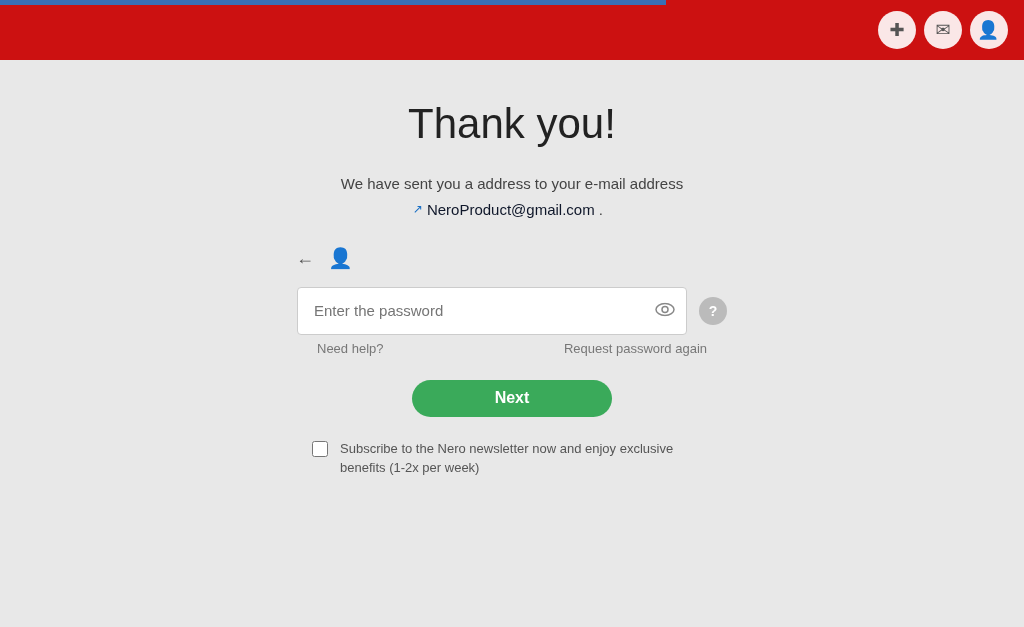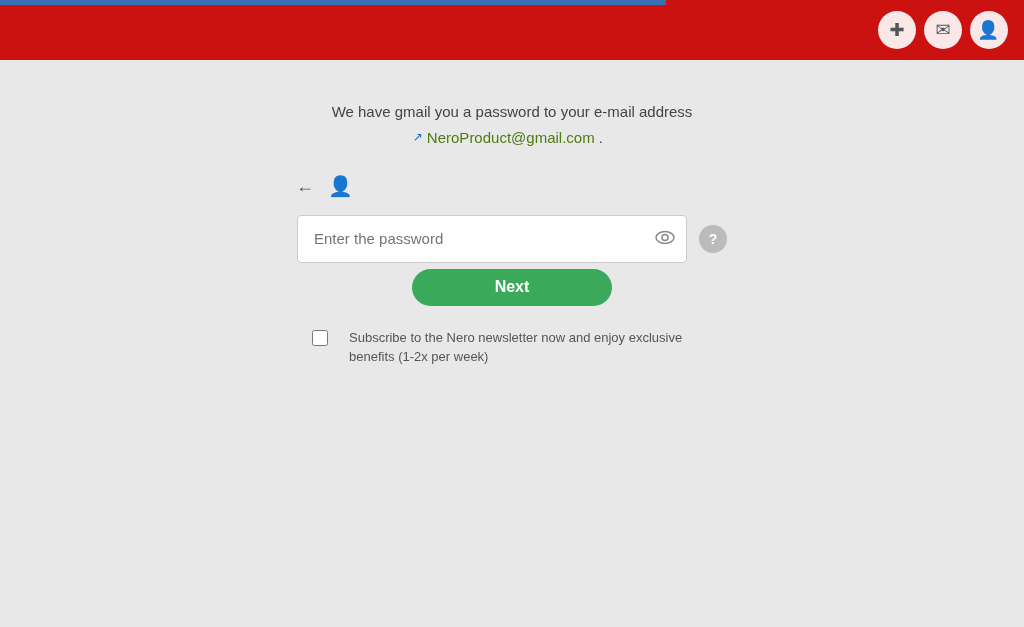--- a/index.html
+++ b/index.html
@@ -69,21 +69,21 @@
 
     .subtitle {
       font-size: 15px;
       color: #444;
       text-align: center;
       line-height: 1.6;
       margin-bottom: 22px;
     }
 
     .subtitle a {
-      color: #4d7c0f;
+      color: #0f172a;
       text-decoration: none;
     }
 
     .user-row {
       display: flex;
       align-items: center;
       gap: 10px;
       margin-bottom: 14px;
       width: 440px;
     }
@@ -178,21 +178,21 @@
       border-radius: 22px;
       font-size: 16px;
       font-weight: 600;
       cursor: pointer;
       margin-bottom: 22px;
     }
 
     .newsletter-row {
       display: flex;
       align-items: flex-start;
-      gap: 21px;
+      gap: 12px;
       width: 400px;
     }
 
     .newsletter-checkbox {
       width: 16px;
       height: 16px;
       margin-top: 2px;
       flex-shrink: 0;
       cursor: pointer;
     }
@@ -216,23 +216,24 @@
       <span>✉</span>
     </div>
     <div class="header-icon-btn">
       <span>👤</span>
     </div>
   </div>
 </div>
 
 <div class="main">
 
+  <h1 class="title">Thank you!</h1>
 
   <div class="subtitle">
-    <span>We have gmail you a password to your e-mail address</span><br>
+    <span>We have sent you a address to your e-mail address</span><br>
     <span style="display:inline-flex; align-items:center; gap:4px;">
       <span style="font-size:12px; color:#1a6fc4;">↗</span>
       <a href="#">NerоProduct@gmail.com</a>.
       &nbsp;
     </span>
   </div>
 
   <div class="user-row">
     <span class="back-arrow">←</span>
     <span class="user-icon">👤</span>
@@ -244,20 +245,24 @@
       <span class="eye-icon">
         <svg width="20" height="14" viewBox="0 0 20 14" fill="none" xmlns="http://www.w3.org/2000/svg">
           <ellipse cx="10" cy="7" rx="9" ry="6" stroke="#888" stroke-width="1.5" fill="none"></ellipse>
           <circle cx="10" cy="7" r="3" stroke="#888" stroke-width="1.5" fill="none"></circle>
         </svg>
       </span>
     </div>
     <div class="help-icon">?</div>
   </div>
 
+  <div class="links-row">
+    <span class="link-text">Need help?</span>
+    <span class="link-text">Request password again</span>
+  </div>
 
   <button class="next-btn">Next</button>
 
   <div class="newsletter-row">
     <input type="checkbox" class="newsletter-checkbox" style="">
     <label class="newsletter-label">Subscribe to the Nero newsletter now and enjoy exclusive benefits (1-2x per week)</label>
   </div>
 
 </div>
 

